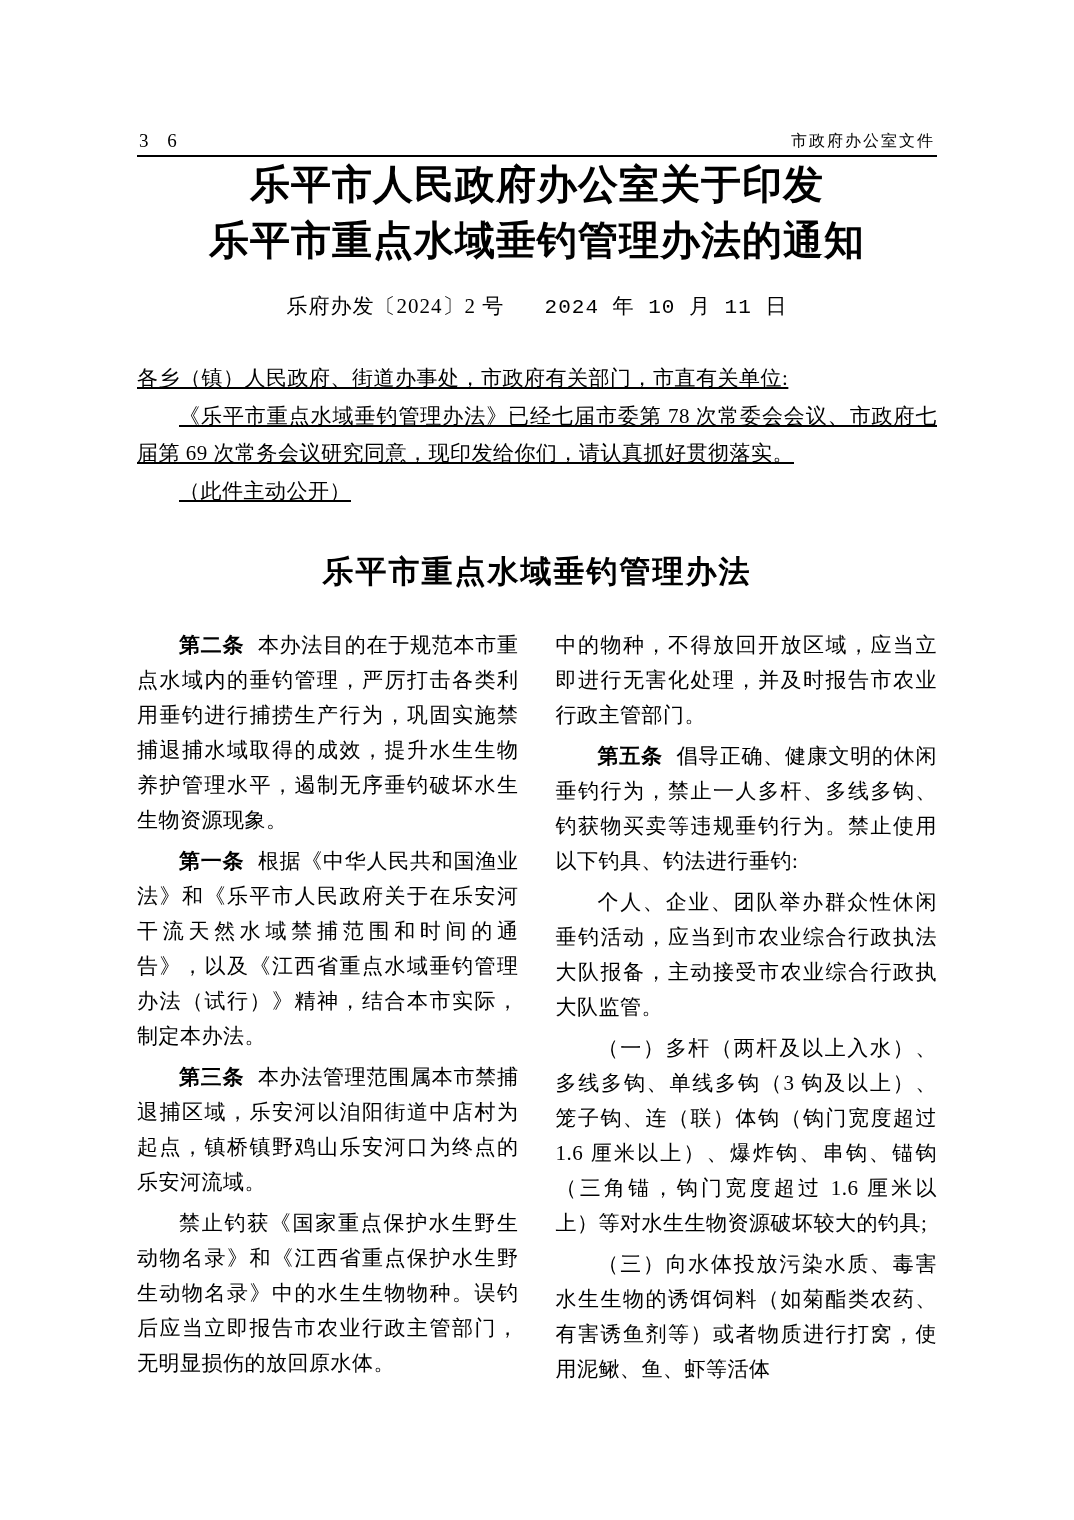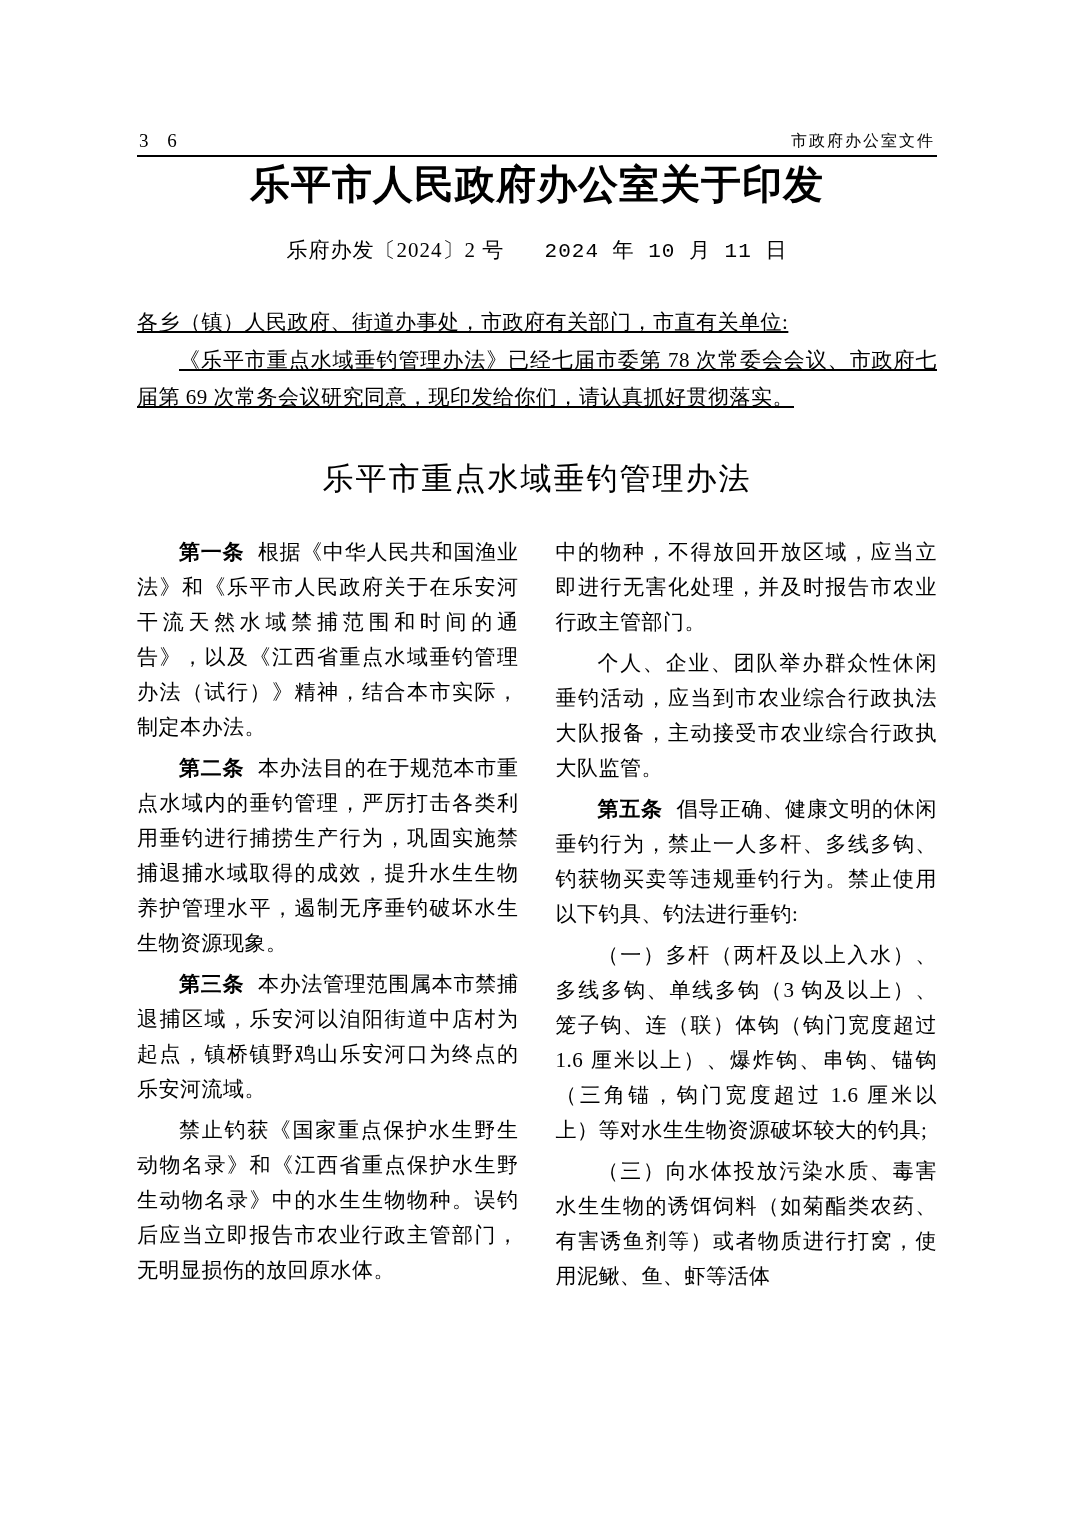--- a/index.html
+++ b/index.html
@@ -66,21 +66,21 @@
     text-decoration: underline;
   }
   .notice-body p { margin: 0; }
   .indent { text-indent: 2em; }
   .no-indent { text-indent: 0; }
   
   .measures-title {
     margin: 41px 0 0 0;
     text-align: center;
     font-family: "Liberation Sans", "DejaVu Sans", sans-serif;
-    font-weight: normal;
+    font-weight: bold;
     font-size: 31px;
     letter-spacing: 2px;
   }
   .columns {
     display: flex;
     gap: 37px;
     margin-top: 35px;
   }
   .col {
     flex: 1 1 0;
@@ -103,43 +103,45 @@
 <div class="page">
 
   <div class="page-header">
     <span class="page-number">3 6</span>
     <span class="header-doc-type">市政府办公室文件</span>
   </div>
   <div class="header-rule"></div>
 
   <div class="notice-title">
     <div>乐平市人民政府办公室关于印发</div>
+    <div>乐平市重点水域垂钓管理办法的通知</div>
   </div>
 
   <div class="doc-meta">
     <span class="doc-number">乐府办发〔2024〕2 号</span>
     <span class="doc-date">2024 年 10 月 11 日</span>
   </div>
 
   <div class="notice-body">
     <p class="no-indent">各乡（镇）人民政府、街道办事处，市政府有关部门，市直有关单位:</p>
     <p class="indent">《乐平市重点水域垂钓管理办法》已经七届市委第 78 次常委会会议、市政府七届第 69 次常务会议研究同意，现印发给你们，请认真抓好贯彻落实。</p>
+    <p class="indent">（此件主动公开）</p>
   </div>
 
   <h2 class="measures-title">乐平市重点水域垂钓管理办法</h2>
 
   <div class="columns">
     <div class="col" id="left-col">
+        <p class="indent"><span class="article-label">第二条</span>本办法目的在于规范本市重点水域内的垂钓管理，严厉打击各类利用垂钓进行捕捞生产行为，巩固实施禁捕退捕水域取得的成效，提升水生生物养护管理水平，遏制无序垂钓破坏水生生物资源现象。</p>
         <p class="indent"><span class="article-label">第一条</span>根据《中华人民共和国渔业法》和《乐平市人民政府关于在乐安河干流天然水域禁捕范围和时间的通告》，以及《江西省重点水域垂钓管理办法（试行）》精神，结合本市实际，制定本办法。</p>
-        <p class="indent"><span class="article-label">第二条</span>本办法目的在于规范本市重点水域内的垂钓管理，严厉打击各类利用垂钓进行捕捞生产行为，巩固实施禁捕退捕水域取得的成效，提升水生生物养护管理水平，遏制无序垂钓破坏水生生物资源现象。</p>
         <p class="indent"><span class="article-label">第三条</span>本办法管理范围属本市禁捕退捕区域，乐安河以洎阳街道中店村为起点，镇桥镇野鸡山乐安河口为终点的乐安河流域。</p>
         <p class="indent">禁止钓获《国家重点保护水生野生动物名录》和《江西省重点保护水生野生动物名录》中的水生生物物种。误钓后应当立即报告市农业行政主管部门，无明显损伤的放回原水体。</p>
       </div>
     <div class="col" id="right-col">
         <p class="no-indent">中的物种，不得放回开放区域，应当立即进行无害化处理，并及时报告市农业行政主管部门。</p>
+        <p class="indent"><span class="article-label">第五条</span>倡导正确、健康文明的休闲垂钓行为，禁止一人多杆、多线多钩、钓获物买卖等违规垂钓行为。禁止使用以下钓具、钓法进行垂钓:</p>
         <p class="indent">个人、企业、团队举办群众性休闲垂钓活动，应当到市农业综合行政执法大队报备，主动接受市农业综合行政执大队监管。</p>
-        <p class="indent"><span class="article-label">第五条</span>倡导正确、健康文明的休闲垂钓行为，禁止一人多杆、多线多钩、钓获物买卖等违规垂钓行为。禁止使用以下钓具、钓法进行垂钓:</p>
         <p class="indent">（一）多杆（两杆及以上入水）、多线多钩、单线多钩（3 钩及以上）、笼子钩、连（联）体钩（钩门宽度超过 1.6 厘米以上）、爆炸钩、串钩、锚钩（三角锚，钩门宽度超过 1.6 厘米以上）等对水生生物资源破坏较大的钓具;</p>
         <p class="indent">（三）向水体投放污染水质、毒害水生生物的诱饵饲料（如菊酯类农药、有害诱鱼剂等）或者物质进行打窝，使用泥鳅、鱼、虾等活体</p>
       </div>
   </div>
 
 </div>
 
 </body></html>

